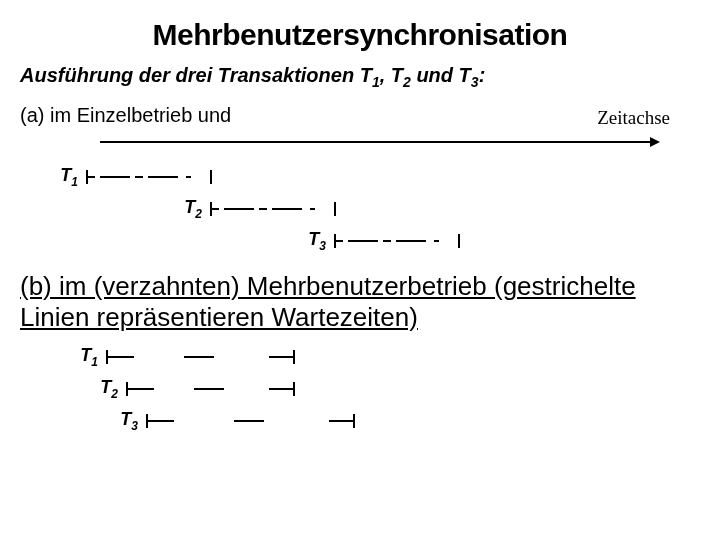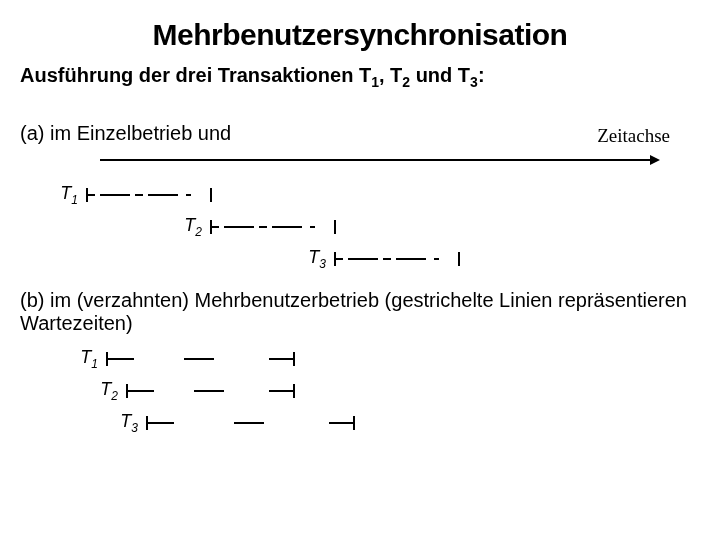--- a/index.html
+++ b/index.html
@@ -16,21 +16,22 @@
     font-family: Arial, sans-serif;
     font-weight: 900;
     font-size: 30px;
     text-align: center;
     margin-bottom: 12px;
     letter-spacing: -0.5px;
   }
   .subtitle {
     font-weight: 700;
     font-size: 20px;
-    margin-bottom: 32px;
+    margin-bottom: 14px;
+    font-style: italic;
   }
   .subtitle sub { font-size: 14px; font-weight: 700; }
   .line-a {
     font-size: 20px;
     margin-bottom: 4px;
   }
   .row-axis {
     display: flex;
     align-items: center;
     justify-content: flex-end;
@@ -41,37 +42,39 @@
   }
   .axis-label {
     font-size: 19px;
     margin-left: auto;
   }
   .axis {
     margin: 4px 30px 8px 80px;
   }
   .diag {
     margin: 0 0 6px 30px;
+    font-weight: bold;
   }
   .diag-row {
     display: flex;
     align-items: center;
     height: 32px;
   }
   .tlabel {
     font-style: italic;
     font-size: 18px;
     width: 28px;
     text-align: right;
     margin-right: 6px;
   }
   .tlabel sub { font-size: 12px; font-style: italic; }
   .line-b {
-    font-size: 20px;
+    font-size: 26px;
     margin: 14px 0 8px 0;
+    text-decoration: underline;
   }
   .diag2 {
     margin-left: 50px;
   }
   .diag2 .diag-row { height: 32px; }
   .spacer { display:inline-block; }
 </style>
 </head>
 <body>
 

